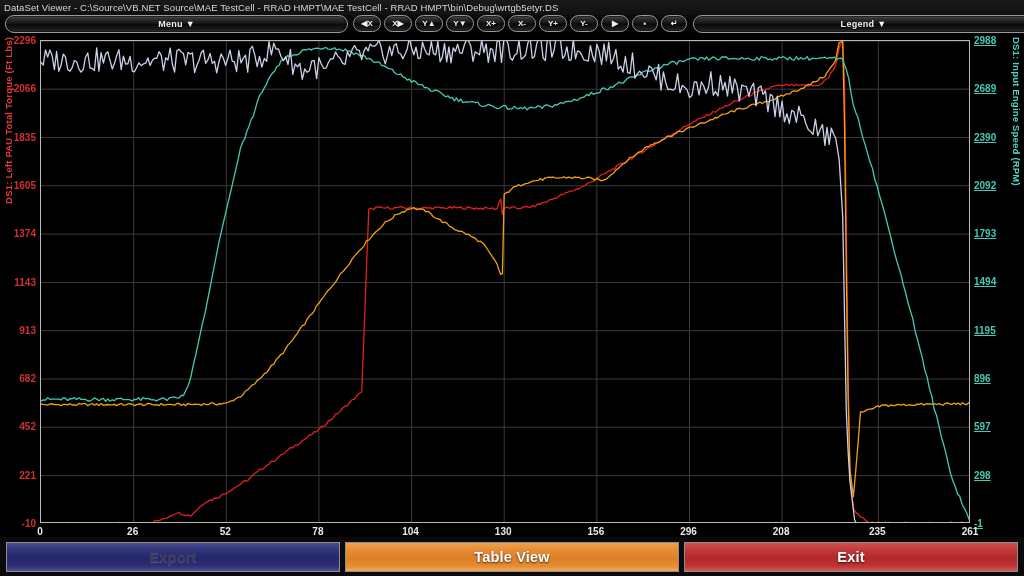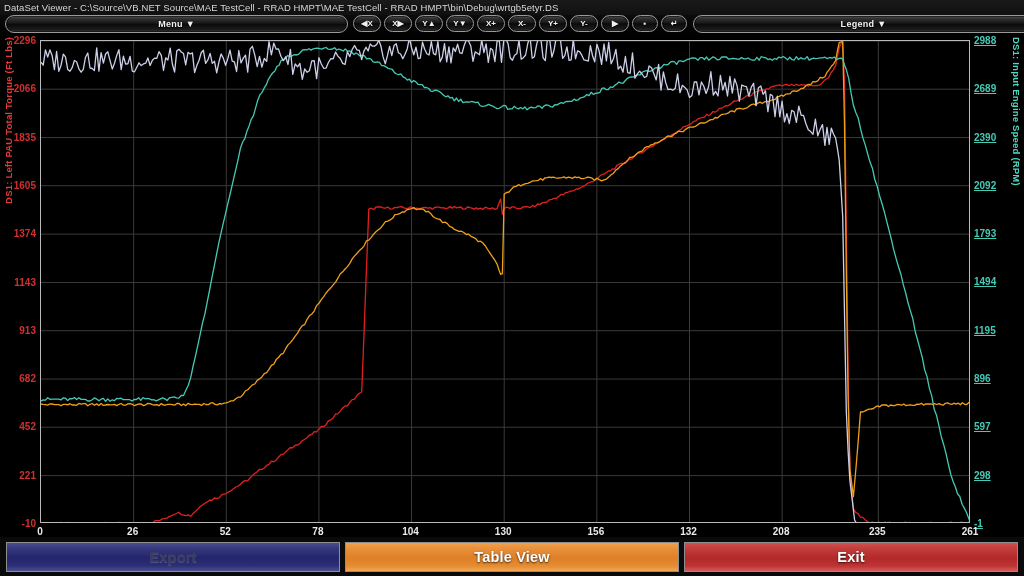--- a/index.html
+++ b/index.html
@@ -151,21 +151,21 @@
         <div class="tick right" style="left: 974px; top: -2px;">2988</div>
       </div>
     <div id="ticks-bottom">
         <div class="tick bottom" style="width: 40px; left: 20px; top: 489px;">0</div>
         <div class="tick bottom" style="width: 40px; left: 112.644px; top: 489px;">26</div>
         <div class="tick bottom" style="width: 40px; left: 205.287px; top: 489px;">52</div>
         <div class="tick bottom" style="width: 40px; left: 297.931px; top: 489px;">78</div>
         <div class="tick bottom" style="width: 40px; left: 390.575px; top: 489px;">104</div>
         <div class="tick bottom" style="width: 40px; left: 483.218px; top: 489px;">130</div>
         <div class="tick bottom" style="width: 40px; left: 575.862px; top: 489px;">156</div>
-        <div class="tick bottom" style="width: 40px; left: 668.506px; top: 489px;">132</div>
+        <div class="tick bottom" style="width: 40px; left: 668.506px; top: 489px;">296</div>
         <div class="tick bottom" style="width: 40px; left: 761.149px; top: 489px;">208</div>
         <div class="tick bottom" style="width: 40px; left: 857.356px; top: 489px;">235</div>
         <div class="tick bottom" style="width: 40px; left: 950px; top: 489px;">261</div>
       </div>
     <div class="plot" id="plot" style="left: 40px; top: 3px; width: 930px; height: 483px;">
         <svg width="930" height="483" viewBox="0 0 930 483">
           <line x1="0" x2="930" y1="434.6162185602775" y2="434.6162185602775" stroke="#3a3a3a" stroke-width="1"></line>
           <line x1="0" x2="930" y1="386.23243712055506" y2="386.23243712055506" stroke="#3a3a3a" stroke-width="1"></line>
           <line x1="0" x2="930" y1="338.05810928013875" y2="338.05810928013875" stroke="#3a3a3a" stroke-width="1"></line>
           <line x1="0" x2="930" y1="289.6743278404163" y2="289.6743278404163" stroke="#3a3a3a" stroke-width="1"></line>

